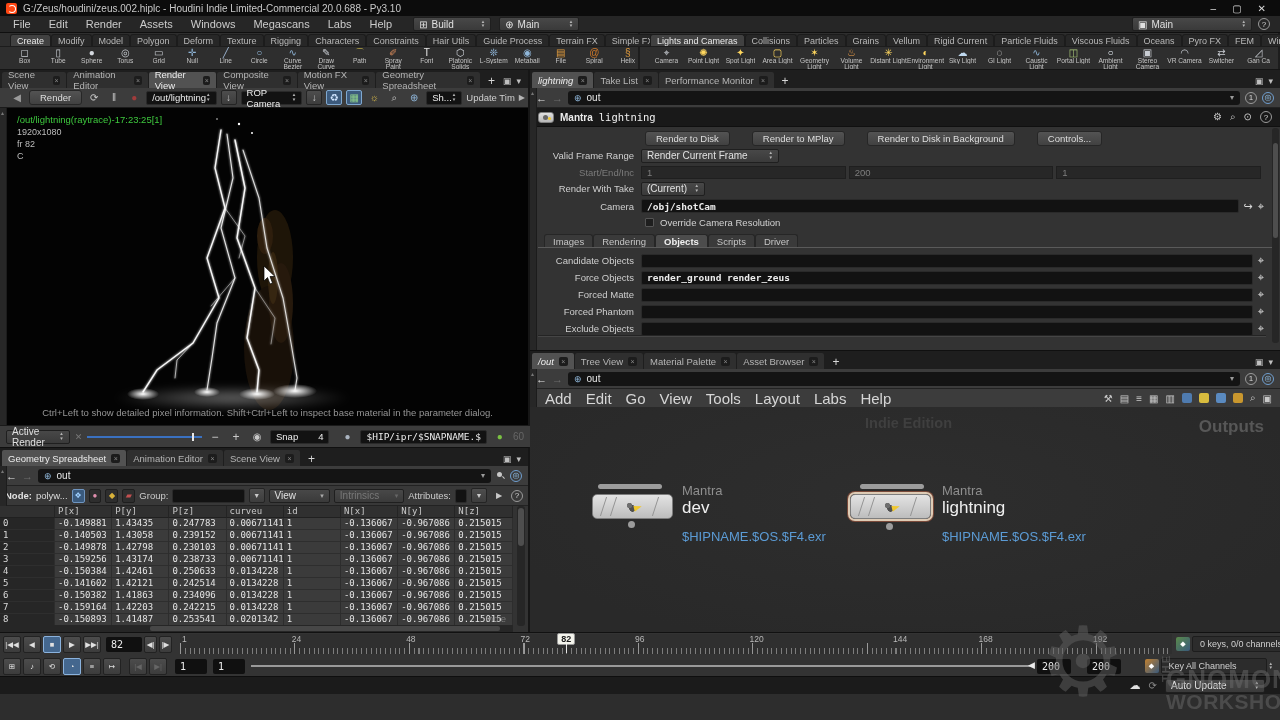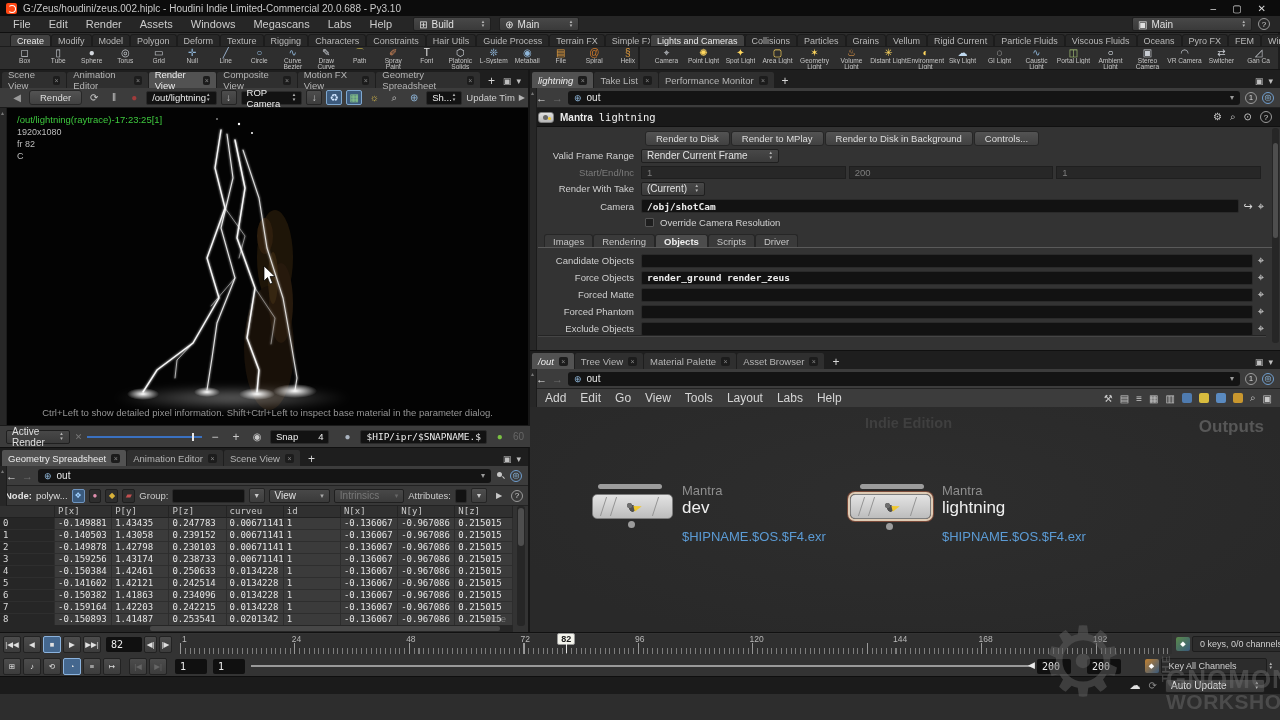--- a/index.html
+++ b/index.html
@@ -113,21 +113,21 @@
   .subtab.active { background:#4c4c4c; color:#f0f0f0; font-weight:bold; }
   #pp-groove { position:absolute; left:8px; right:14px; top:265px; height:2px; border-top:1px solid #242424; border-bottom:1px solid #454545; }
   #pp-vscroll { position:absolute; right:1px; top:58px; width:7px; height:215px; background:#262626; border-radius:3px; }
   #pp-vscroll .thumb { position:absolute; left:1px; top:15px; width:5px; height:95px; background:#4e4e4e; border-radius:3px; }
   .mantra-badge { width:16px; height:11px; background:linear-gradient(#e0e0e0,#b8b8b8); border:1px solid #808080; border-radius:3px; position:relative; flex:none; }
   .mantra-badge::after { content:""; position:absolute; left:4px; top:2px; width:5px; height:5px; border-radius:50%; background:#666; box-shadow:4px 1px 0 -1px #f0c830; }
 
   
   #net-pane { left:530px; top:350px; width:750px; height:282px; border-top:1px solid #101010; }
   #net-menubar { height:19px; background:#3c3c3c; display:flex; align-items:center; gap:2px; padding:0 8px; border-bottom:1px solid #202020; }
-  .nmenu { font-size:12px; color:#d6d6d6; padding:0 7px; }
+  .nmenu { font-size:15px; color:#d6d6d6; padding:0 7px; }
   #net-micons { margin-left:auto; display:flex; gap:7px; align-items:center; color:#c9c9c9; font-size:10px; }
   .chip { width:10px; height:10px; border-radius:2px; display:inline-block; }
   #net-canvas { position:absolute; left:0; top:56px; width:750px; height:226px; background:radial-gradient(ellipse at 50% 40%, #2e2e2e 0%, #292929 80%); overflow:hidden; }
   #net-indie { position:absolute; left:335px; top:8px; color:#3f3f3f; font-size:14.5px; font-weight:bold; }
   #net-outputs { position:absolute; right:16px; top:10px; color:#575757; font-size:17px; font-weight:bold; }
   .mnode { position:absolute; width:81px; height:25px; background:linear-gradient(#e3e3e3,#bdbdbd); border:1px solid #7d7d7d; border-radius:5px; }
   .mnode.selected { box-shadow:0 0 0 2px #ddcbb5, 0 0 0 3px #7a4a3a; }
   .slash { position:absolute; top:2px; bottom:2px; width:1px; background:#949494; transform:skewX(-18deg); }
   .s0 { left:10px; } .s1 { left:20px; } .s2 { right:16px; }
   .mglyph { position:absolute; left:50%; top:50%; transform:translate(-50%,-50%); width:16px; height:12px; }
@@ -834,21 +834,21 @@
     <span class="hicons">
       <span>⚙</span>
       <span>⌕</span>
       <span>⊙</span>
       <span class="cbadge">?</span>
     </span>
   </div>
   <div class="vgrip" style="left:0;top:18px;height:262px"></div>
 
   <div style="position:absolute;left:8px;top:60px;right:8px">
-    <div class="prow" style="padding-left:107px;gap:1px">
+    <div class="prow" style="padding-left:107px;gap:22px">
       <span class="btn">Render to Disk</span>
       <span class="btn">Render to MPlay</span>
       <span class="btn">Render to Disk in Background</span>
       <span class="btn">Controls...</span>
     </div>
     <div class="prow">
       <span class="plab">Valid Frame Range</span>
       <span class="dd" style="width:138px">
         <span class="grow">Render Current Frame</span>
           <span class="spin"></span>

